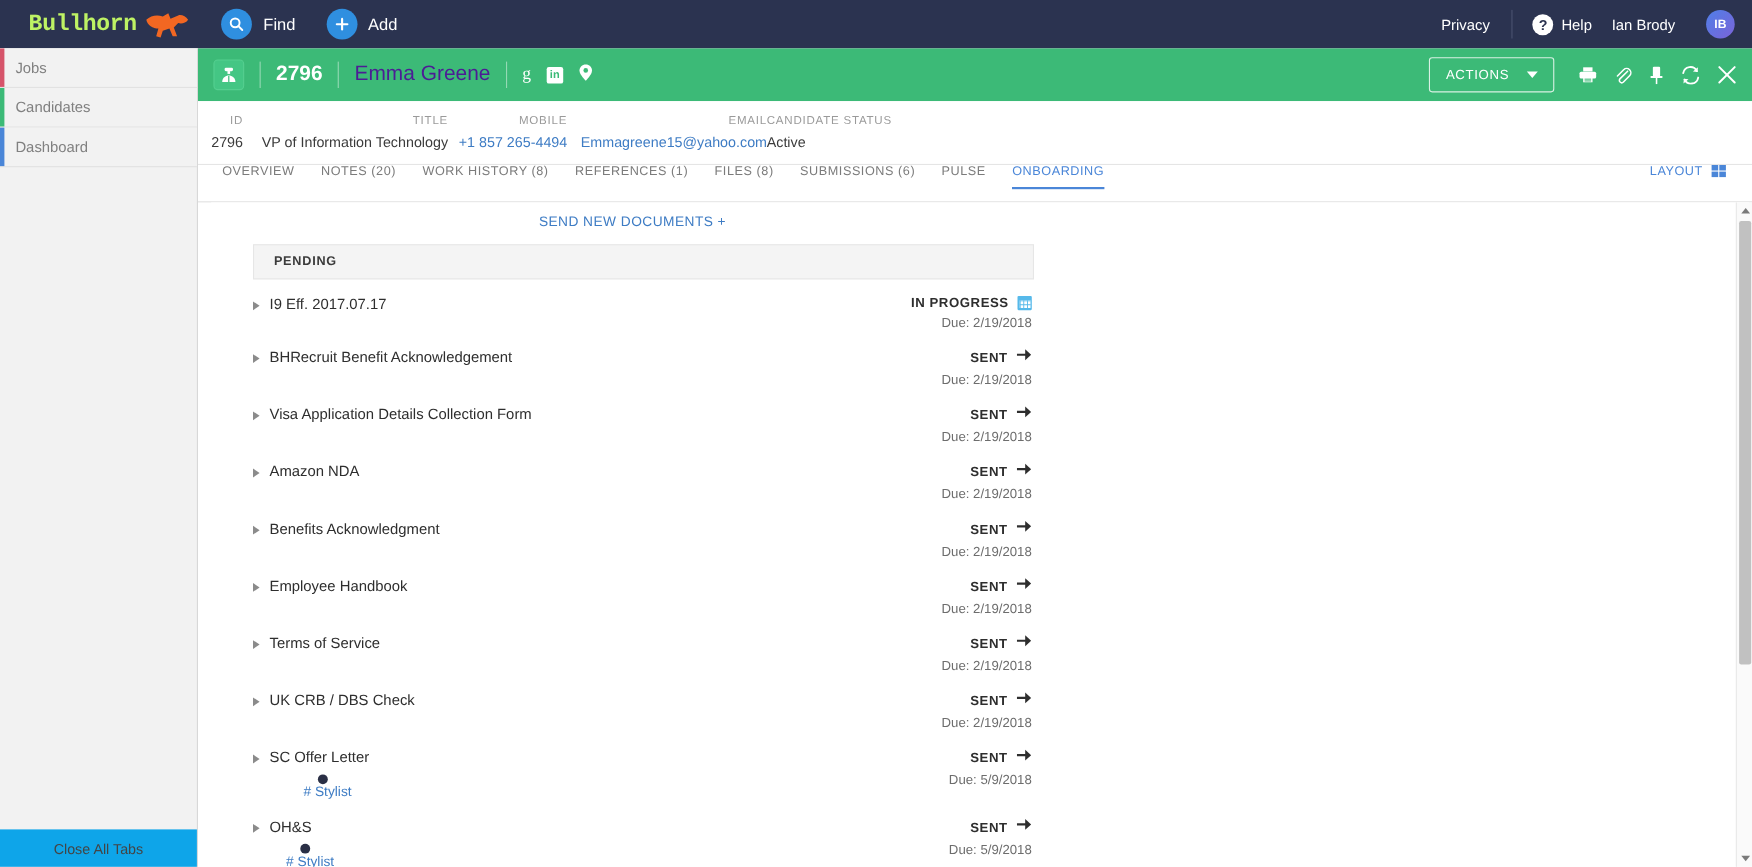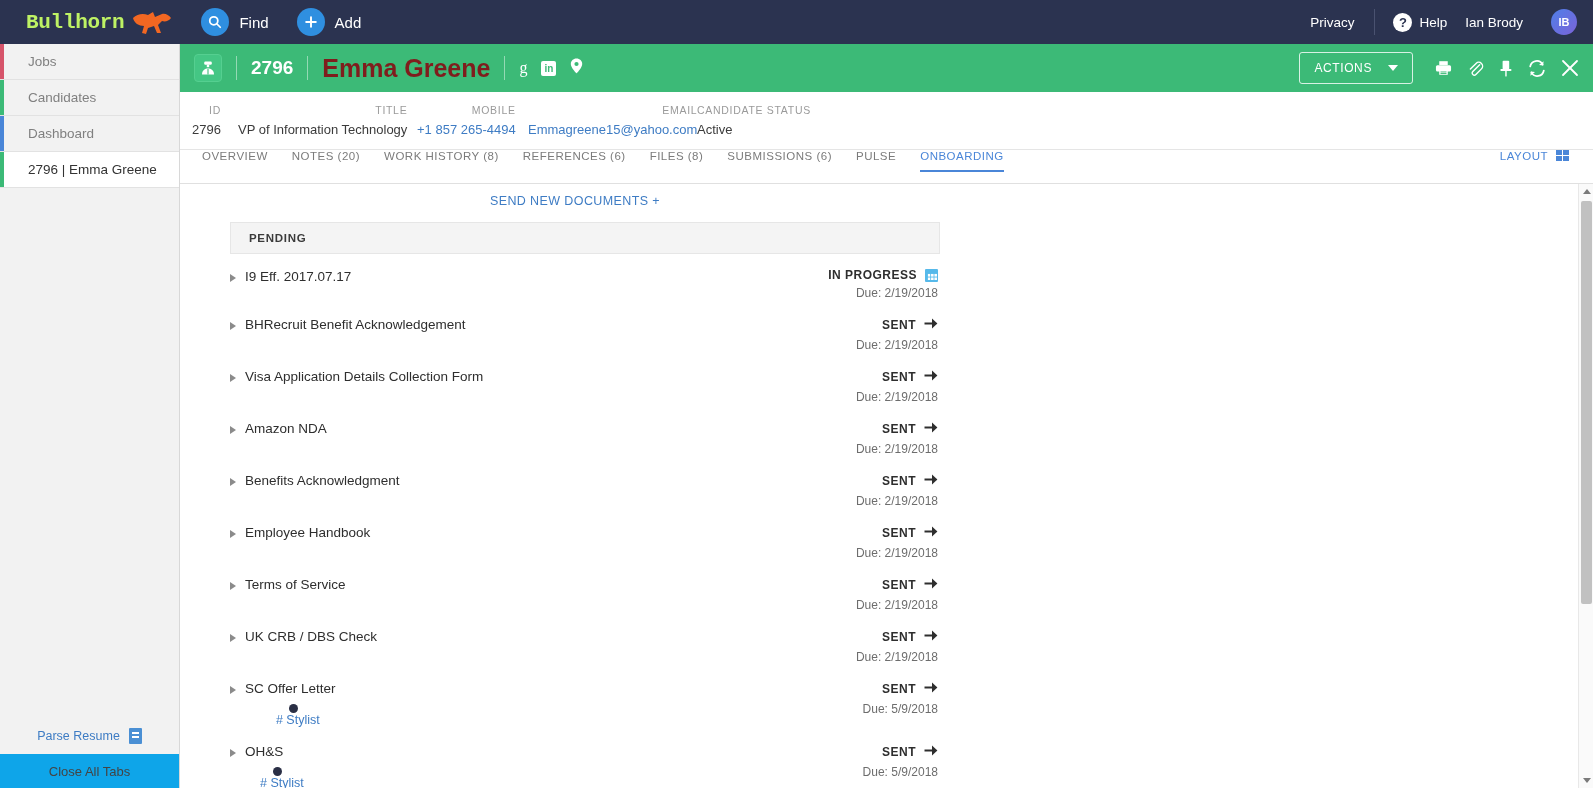--- a/index.html
+++ b/index.html
@@ -73,21 +73,21 @@
     height: 48px; background: #141c2e;
     display: flex; align-items: center; padding-left: 15px;
   }
   .hamburger { width: 16px; margin-right: 10px; }
   .hamburger span {
     display: block; height: 2px; background: #fff; margin: 3px 0;
   }
   .menu-head .lbl { color: #ffffff; font-size: 17px; font-weight: bold; }
   .side-item {
     height: 36px; display: flex; align-items: center;
-    padding-left: 28px; font-size: 13.5px; color: #808080;
+    padding-left: 14px; font-size: 13.5px; color: #808080;
     border-bottom: 1px solid #e2e2e2;
     position: relative; background: #f2f2f2;
   }
   .side-item .bar {
     position: absolute; left: 0; top: 0; width: 4px; height: 100%;
   }
   .side-item.active { background: #ffffff; color: #333333; }
   .side-bottom {
     position: absolute; bottom: 0; left: 0; width: 100%;
   }
@@ -119,21 +119,21 @@
   .person-btn {
     width: 28px; height: 28px; border-radius: 4px;
     background: #44c684; border: 1px solid #55cf90;
     display: flex; align-items: center; justify-content: center;
   }
   .ghead .sep {
     width: 1px; height: 24px; background: rgba(255,255,255,.45);
     margin: 0 14px;
   }
   .ghead .recid { color: #ffffff; font-size: 19px; font-weight: bold; }
-  .ghead .name { color: #7f1d1d; font-size: 25px; font-weight: bold; }
+  .ghead .name { color: #4c1d95; font-size: 19px; font-weight: normal; }
   .soc { display: flex; align-items: center; gap: 14px; }
   .soc .gplus { color: #fff; font-size: 16px; font-family: "Liberation Serif", serif; }
   .li-box {
     width: 15px; height: 15px; background: #fff; border-radius: 2px;
     color: #3cba77; font-size: 10px; font-weight: bold;
     display: flex; align-items: center; justify-content: center;
   }
   .ghead-right {
     margin-left: auto; display: flex; align-items: center; margin-right: 14px;
   }
@@ -328,30 +328,22 @@
     <span>Jobs</span>
   </div>
   <div class="side-item">
     <span class="bar" style="background:#3cba77"></span>
     <span>Candidates</span>
   </div>
   <div class="side-item">
     <span class="bar" style="background:#4a86d8"></span>
     <span>Dashboard</span>
   </div>
-  <div class="side-item active">
-    <span class="bar" style="background:#3cba77"></span>
-    <span>2796 | Emma Greene</span>
-  </div>
 
   <div class="side-bottom">
-    <div class="parse-row">
-      <span>Parse Resume</span>
-      <span class="doc-icon"></span>
-    </div>
     <div class="closetabs">
       <span>Close All Tabs</span>
     </div>
   </div>
 </div>
 
 <div class="ghead">
   <div class="person-btn">
     <svg width="16" height="16" viewBox="0 0 16 16">
       <rect x="4.2" y="1.5" width="7.6" height="3.2" rx="1.2" fill="#fff"></rect>
@@ -444,21 +436,21 @@
   <div class="dfield" style="left:517px">
     <div class="dlabel">CANDIDATE STATUS</div>
     <div class="dval">Active</div>
   </div>
 </div>
 
 <div class="tabs">
   <div class="tab">OVERVIEW</div>
   <div class="tab">NOTES (20)</div>
   <div class="tab">WORK HISTORY (8)</div>
-  <div class="tab">REFERENCES (6)</div>
+  <div class="tab">REFERENCES (1)</div>
   <div class="tab">FILES (8)</div>
   <div class="tab">SUBMISSIONS (6)</div>
   <div class="tab">PULSE</div>
   <div class="tab active">ONBOARDING</div>
 
   <div class="layout-link">
     <span>LAYOUT</span>
     <span class="grid-icon">
       <i></i>
         <i></i>

